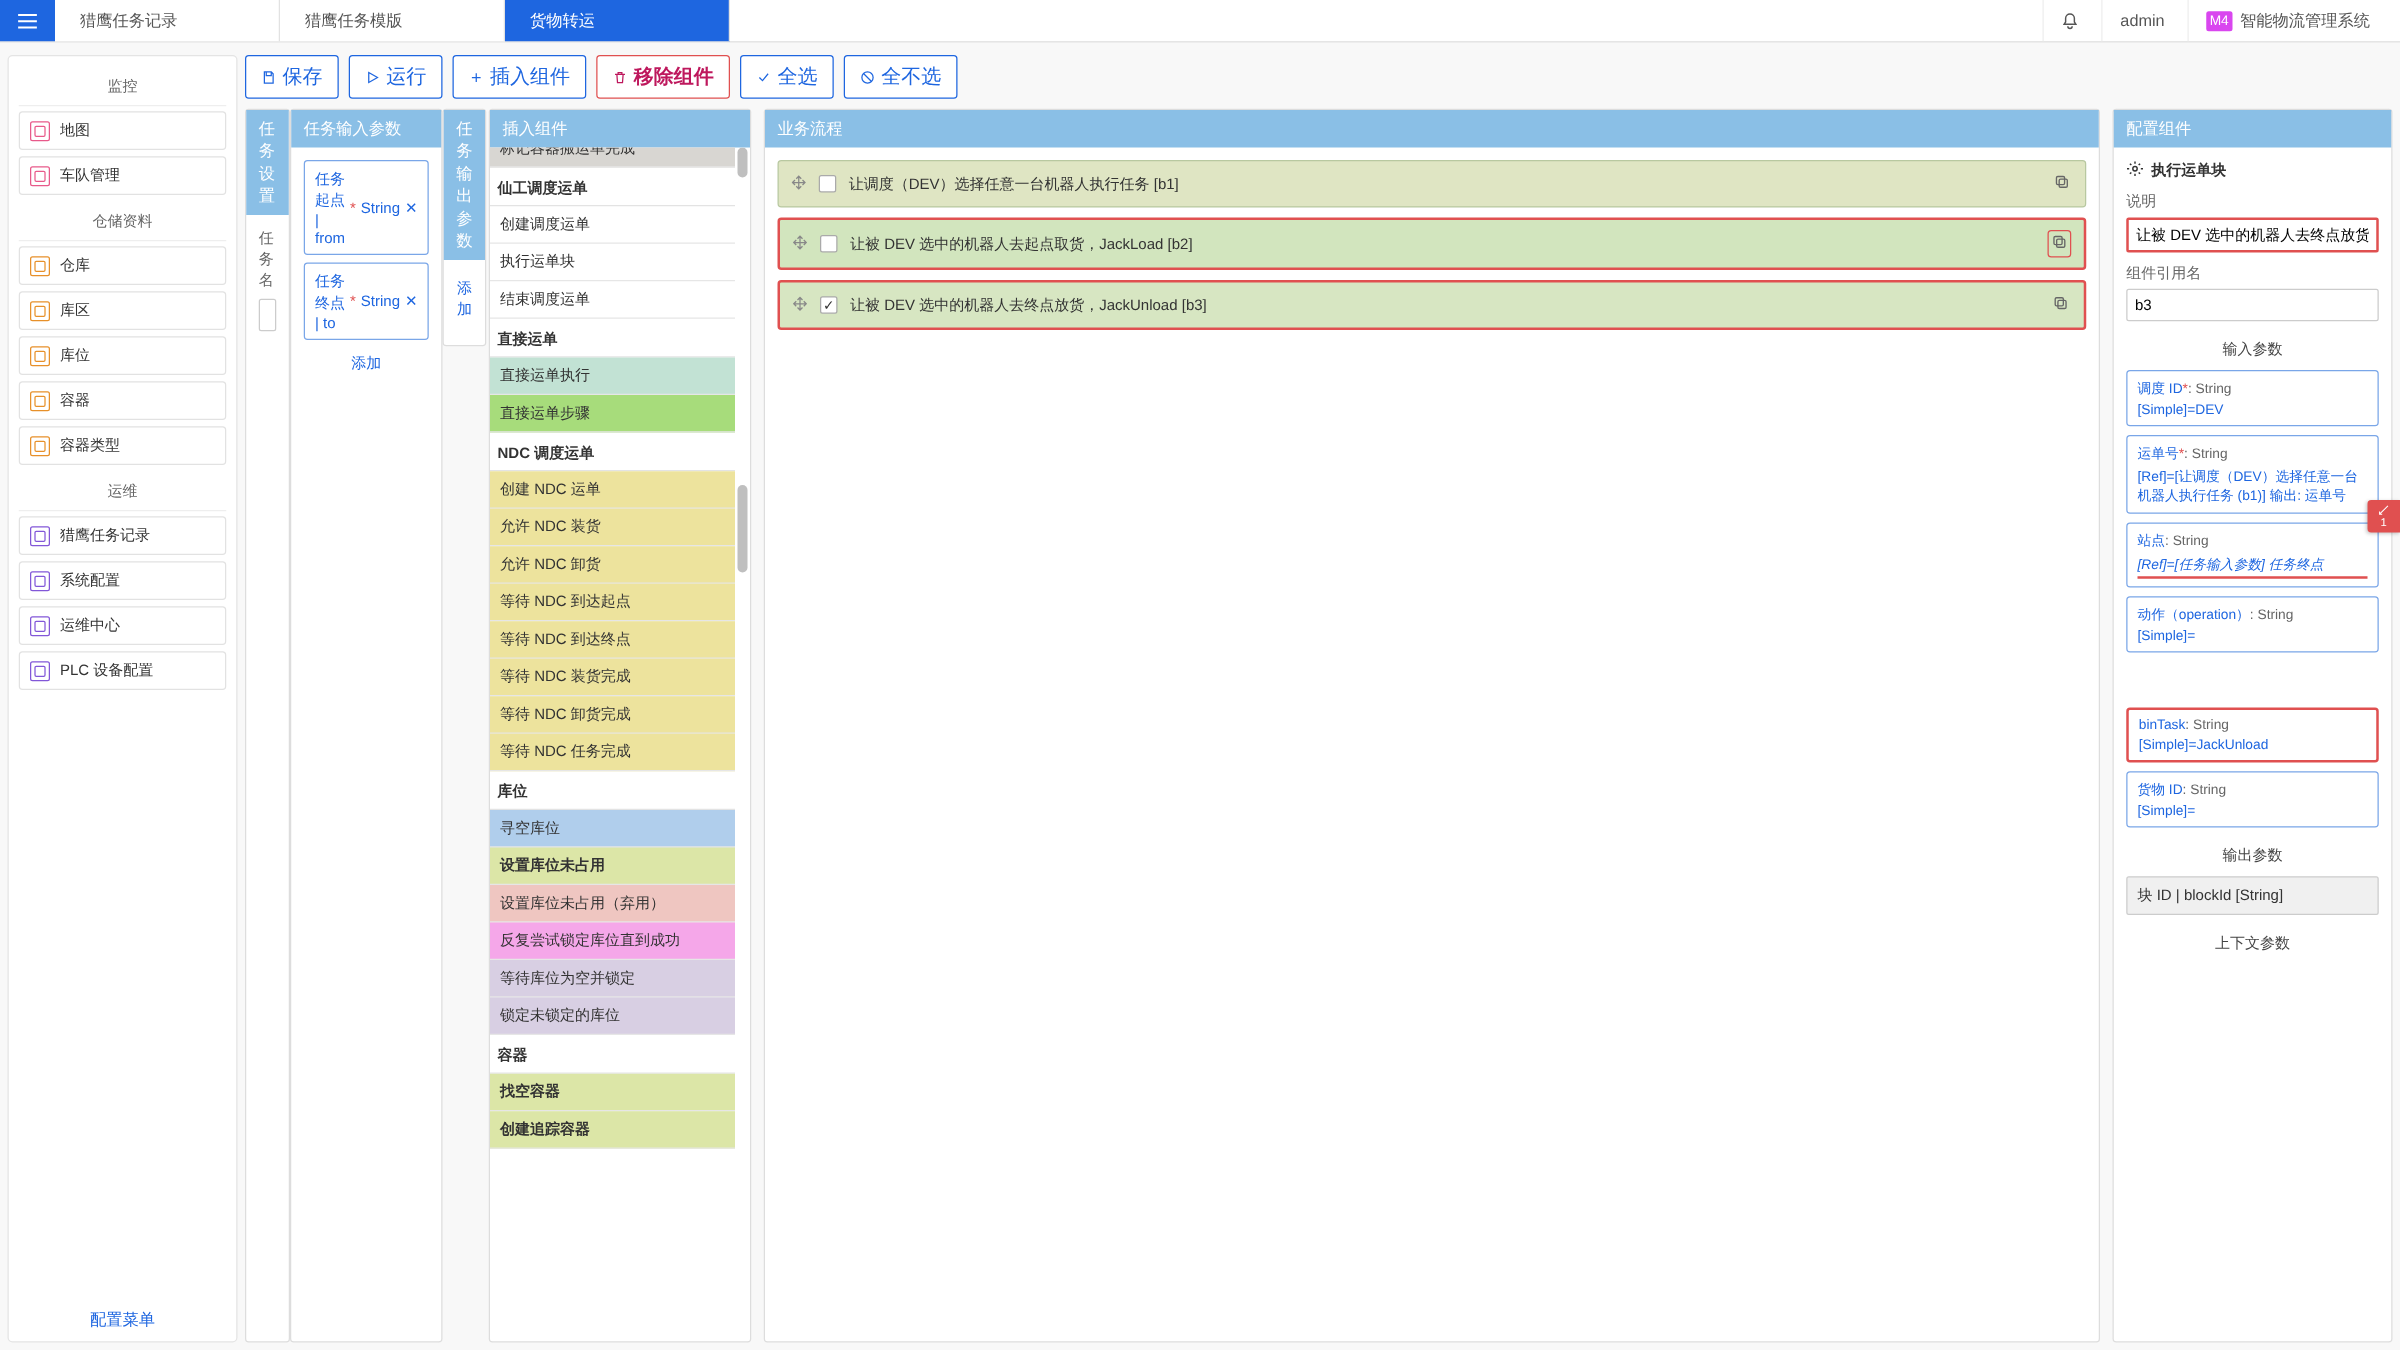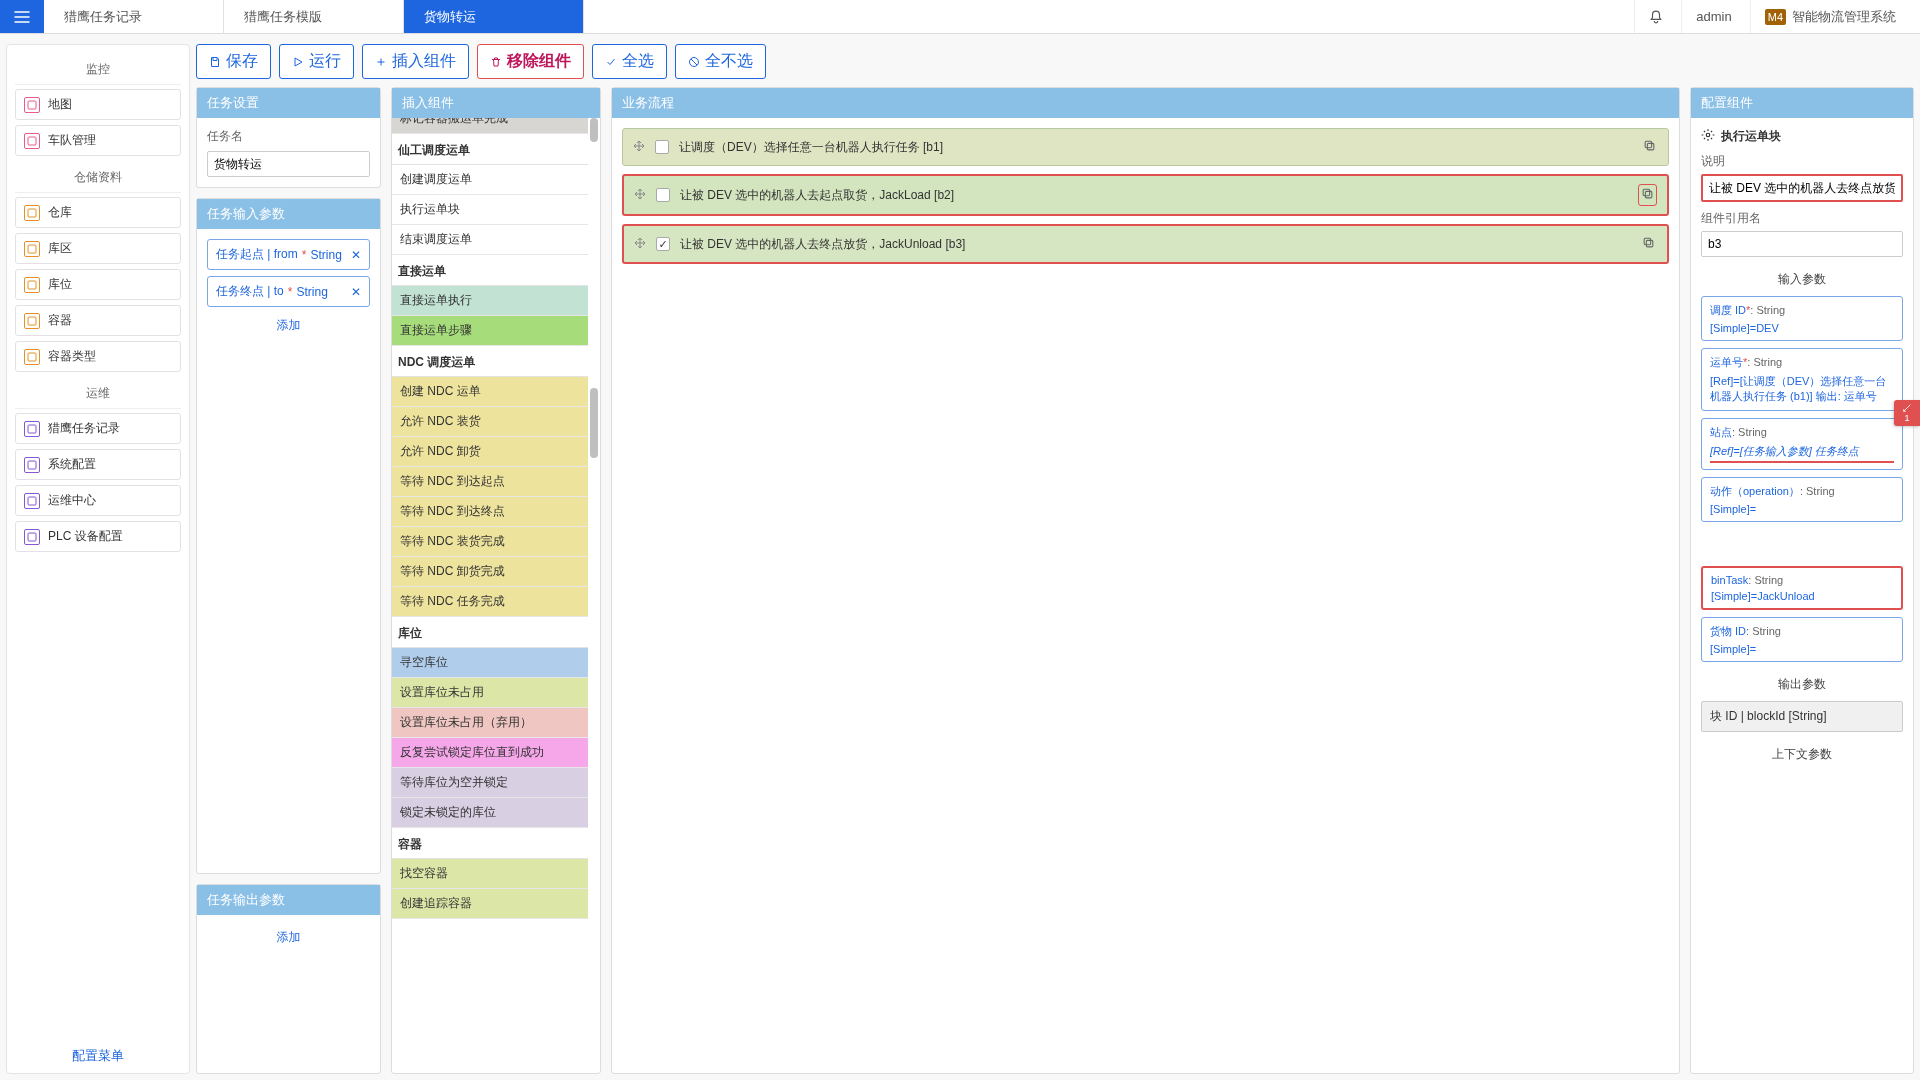--- a/index.html
+++ b/index.html
@@ -7,21 +7,21 @@
 
 
 .topbar { display: flex; align-items: stretch; height: 34px; background: #fff; border-bottom: 1px solid #ddd; }
 .menu-toggle { width: 44px; background: #1e66e0; display: flex; align-items: center; justify-content: center; cursor: pointer; }
 .menu-toggle svg { width: 20px; height: 20px; stroke: #fff; }
 .tabs { display: flex; gap: 0; padding: 0; }
 .tab { display: flex; align-items: center; padding: 0 20px; font-size: 13px; color: #555; border-right: 1px solid #e2e2e2; background: #fff; cursor: pointer; min-width: 180px; }
 .tab.active { background: #1e66e0; color: #fff; }
 .top-right { margin-left: auto; display: flex; align-items: center; gap: 4px; padding-right: 10px; }
 .top-right .cell { padding: 0 14px; height: 100%; display: flex; align-items: center; border-left: 1px solid #eee; font-size: 13px; color: #555; }
-.brand-badge { background: #a16207; color: #fff; padding: 2px 3px; font-size: 11px; border-radius: 2px; margin-right: 6px; }
+.brand-badge { background: #d946ef; color: #fff; padding: 2px 3px; font-size: 11px; border-radius: 2px; margin-right: 6px; }
 
 
 .wrap { display: flex; height: calc(1080px - 34px); padding: 10px 6px 6px 6px; gap: 6px; }
 .sidebar { width: 184px; background: #fff; border: 1px solid #e4e4e4; border-radius: 4px; padding: 8px 8px; display: flex; flex-direction: column; }
 .side-group-title { text-align: center; font-size: 12px; color: #666; padding: 8px 0 6px; border-bottom: 1px solid #eee; margin-bottom: 4px; }
 .side-item { display: flex; align-items: center; gap: 8px; padding: 6px 8px; border: 1px solid #e2e2e2; border-radius: 3px; margin-bottom: 5px; background: #fff; cursor: pointer; }
 .side-ico { width: 16px; height: 16px; border-radius: 2px; display: flex; align-items: center; justify-content: center; }
 .side-ico svg { width: 12px; height: 12px; }
 .p-pink { color: #e85a8a; border: 1px solid #e85a8a; }
 .p-orange { color: #e7902a; border: 1px solid #e7902a; }
@@ -33,21 +33,21 @@
 .tbtn { display: flex; align-items: center; gap: 5px; border: 1px solid #1e66e0; color: #1e66e0; background: #fff; border-radius: 3px; padding: 6px 12px; font-size: 16px; cursor: pointer; }
 .tbtn.danger { border-color: #e05050; color: #be185d; font-weight: bold; }
 .tbtn svg { width: 12px; height: 12px; }
 
 .cols { display: flex; gap: 10px; flex: 1; min-height: 0; }
 
 .panel { background: #fff; border: 1px solid #ddd; border-radius: 3px; display: flex; flex-direction: column; }
 .panel-h { background: #8abfe6; color: #fff; font-size: 13px; padding: 6px 10px; }
 .panel-b { padding: 10px; }
 
-.col1 { width: 185px; display: flex; flex-direction: column; gap: 10px; }
+.col1 { width: 185px; display: flex; flex-direction: row; }
 .col1 .task-params { flex: 1; }
 .field-label { font-size: 12px; color: #666; margin-bottom: 6px; }
 .text-input { width: 100%; border: 1px solid #ccc; padding: 5px 6px; font-size: 12px; border-radius: 2px; }
 
 .param-chip { border: 1px solid #7aa6e8; color: #1e66e0; border-radius: 3px; padding: 6px 8px; display: flex; align-items: center; gap: 4px; margin-bottom: 6px; font-size: 12px; background: #fff; }
 .param-chip .req { color: #e05050; }
 .param-chip .x { margin-left: auto; color: #1e66e0; cursor: pointer; }
 .add-link { text-align: center; color: #1e66e0; padding: 4px 0; font-size: 12px; cursor: pointer; }
 
 .col2 { width: 210px; }
@@ -83,21 +83,21 @@
 .out-item { border: 1px solid #ccc; background: #f0f0f0; padding: 6px 8px; font-size: 12px; border-radius: 2px; }
 
 .float-badge { position: fixed; right: 0; top: 400px; background: #e05050; color: #fff; width: 26px; height: 26px; border-radius: 3px 0 0 3px; display: flex; flex-direction: column; align-items: center; justify-content: center; font-size: 9px; gap: 0; box-shadow: -1px 1px 3px rgba(0,0,0,.2); }
 
 
 .c-gray  { background: #d8d6d2; }
 .c-teal  { background: #c2e2d4; }
 .c-blue  { background: #b0ceec; }
 .c-green { background: #a7dc7b; }
 .c-yellow{ background: #ede39d; }
-.c-olive { background: #dce6a7; }
+.c-olive { background: #dce6a7; font-weight: bold; }
 .c-pink  { background: #efc6c1; }
 .c-mag   { background: #f5a7e9; }
 .c-lav   { background: #d8cfe3; }
 
 .flow-a { background: #dfe5c3; }
 .flow-b { background: #d2e5be; }
 .flow-c { background: #d7e6c2; }
 
 svg { fill: none; stroke: currentColor; stroke-width: 2; }
 </style>

